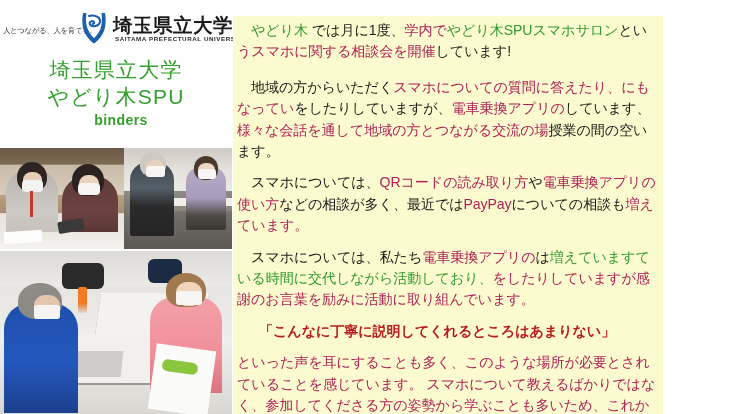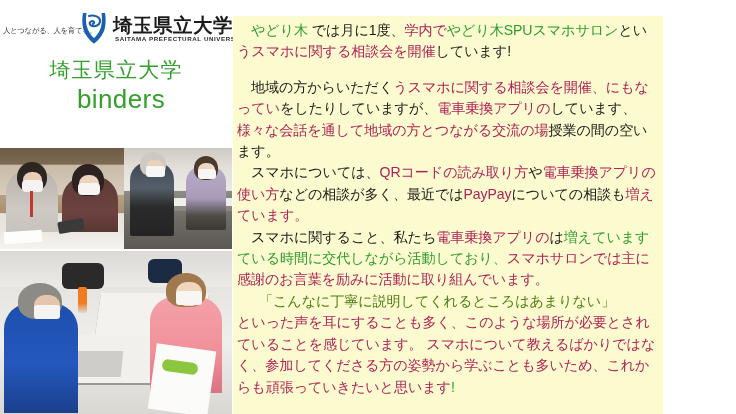--- a/index.html
+++ b/index.html
@@ -71,22 +71,22 @@
     line-height: 1.30;
   }
   .title-block .tl {
     display: block;
     font-size: 21px;
     font-weight: 400;
     letter-spacing: 1.2px;
   }
   .title-block .tl-en {
     display: block;
-    font-size: 26px;
-    font-weight: 400;
+    font-size: 14px;
+    font-weight: 700;
     letter-spacing: 0.4px;
     padding-left: 10px;
   }
 
   
   .photos {
     position: absolute;
     left: 0; top: 148px;
     width: 232px; height: 266px;
   }
@@ -209,27 +209,27 @@
     padding: 4px 6px 0 4px;
   }
   .para {
     font-size: 14.1px;
     line-height: 21.4px;
     letter-spacing: -0.1px;
     color: #1a1a1a;
     font-family: "Liberation Sans", sans-serif;
     text-align: left;
   }
-  .para + .para { margin-top: 0; }
+  .para + .para { margin-top: 10px; }
   .gap { height: 14px; }
 
   .g  { color: #2e9b2e; }          
   .k  { color: #1a1a1a; }          
   .c  { color: #b02257; }          
-  .r  { color: #4d7c0f; font-weight: 400; }
+  .r  { color: #b91c1c; font-weight: 700; }
 
   .quote-line { padding-left: 22px; }
 </style>
 </head>
 <body>
 
 <div class="slide">
 
   <div class="left-col">
 
@@ -240,20 +240,21 @@
         <path d="M4 2 C4 2 2 12 5 20 C7.5 26.5 13 31.5 15 32.5 C17 31.5 22.5 26.5 25 20 C28 12 26 2 26 2 L22.5 2 C22.5 2 24 11 21.5 17.5 C19.8 22 16.5 26 15 27 C13.5 26 10.2 22 8.5 17.5 C6 11 7.5 2 7.5 2 Z" fill="#1b5fae"></path>
         <path d="M10 5 C13 4 18 4.5 20 7 C22 9.6 21 13 18 14.5 C15.5 15.8 12 15.2 11 13.5 C10.2 12.1 11 10.6 12.6 10.2 C14 9.9 15.2 10.6 15.2 11.6 C15.2 12.4 14.6 12.9 13.9 12.9" fill="none" stroke="#1b5fae" stroke-width="2.1" stroke-linecap="round"></path>
       </svg>
 
       <div class="univ-name-ja">埼玉県立大学</div>
       <div class="univ-name-en">SAITAMA PREFECTURAL UNIVERSITY</div>
     </div>
 
     <div class="title-block">
       <span class="tl">埼玉県立大学</span>
+      <span class="tl">やどり木SPU</span>
       <span class="tl-en">binders</span>
     </div>
 
     <div class="photos">
 
       <div class="photo ph-a">
         <div class="bg"></div>
           <div class="p1"></div>
           <div class="p1h"></div>
           <div class="p1f"></div>
@@ -308,29 +309,29 @@
 
   <div class="text-panel">
 
     <div class="para">
       <span class="k">　</span><span class="g">やどり木</span><span class="k"> では月に1度、</span><span class="c">学内で</span><span class="g">やどり木SPUスマホサロン</span><span class="k">とい</span><span class="c">うスマホに関する相談会を開催</span><span class="k">しています!</span>
     </div>
 
     <div class="gap"></div>
 
     <div class="para">
-      <span class="k">　地域の方からいただく</span><span class="c">うスマホに関する相談会を開催、</span><span class="c">にもなってい</span><span class="k">をしたりしていますが、</span><span class="c">電車乗換アプリの</span><span class="k">しています、</span><span class="c">様々な会話を通して地域の方とつながる交流の場</span><span class="k">授業の間の空い</span><span class="k">ます。</span>
+      <span class="k">　地域の方からいただく</span><span class="c">スマホについての質問に答えたり、</span><span class="c">にもなってい</span><span class="k">をしたりしていますが、</span><span class="c">電車乗換アプリの</span><span class="k">しています、</span><span class="c">様々な会話を通して地域の方とつながる交流の場</span><span class="k">授業の間の空い</span><span class="k">ます。</span>
     </div>
 
     <div class="para">
       <span class="k">　スマホについては、</span><span class="c">QRコードの読み取り方</span><span class="k">や</span><span class="c">電車乗換アプリの</span><span class="c">使い方</span><span class="k">などの相談が多く、最近では</span><span class="c">PayPay</span><span class="k">についての相談も</span><span class="c">増えています。</span>
     </div>
 
     <div class="para">
-      <span class="k">　スマホに関すること、私たち</span><span class="c">電車乗換アプリの</span><span class="k">は</span><span class="g">増えています</span><span class="g">ている時間に交代しながら活動しており、</span><span class="c">スマホサロンでは主に</span><span class="c">感謝のお言葉を励みに活動に取り組んでいます。</span>
+      <span class="k">　スマホについては、私たち</span><span class="c">電車乗換アプリの</span><span class="k">は</span><span class="g">増えています</span><span class="g">ている時間に交代しながら活動しており、</span><span class="c">をしたりしていますが</span><span class="c">感謝のお言葉を励みに活動に取り組んでいます。</span>
     </div>
 
     <div class="para quote-line">
       <span class="r">「こんなに丁寧に説明してくれるところはあまりない」</span>
     </div>
 
     <div class="para">
       <span class="c">といった声を耳にすることも多く、このような場所が必要とされて</span><span class="c">いることを感じています。 スマホについて教えるばかりではなく、</span><span class="c">参加してくださる方の姿勢から学ぶことも多いため、これからも</span><span class="c">頑張っていきたいと思います</span><span class="g">!</span>
     </div>
 

